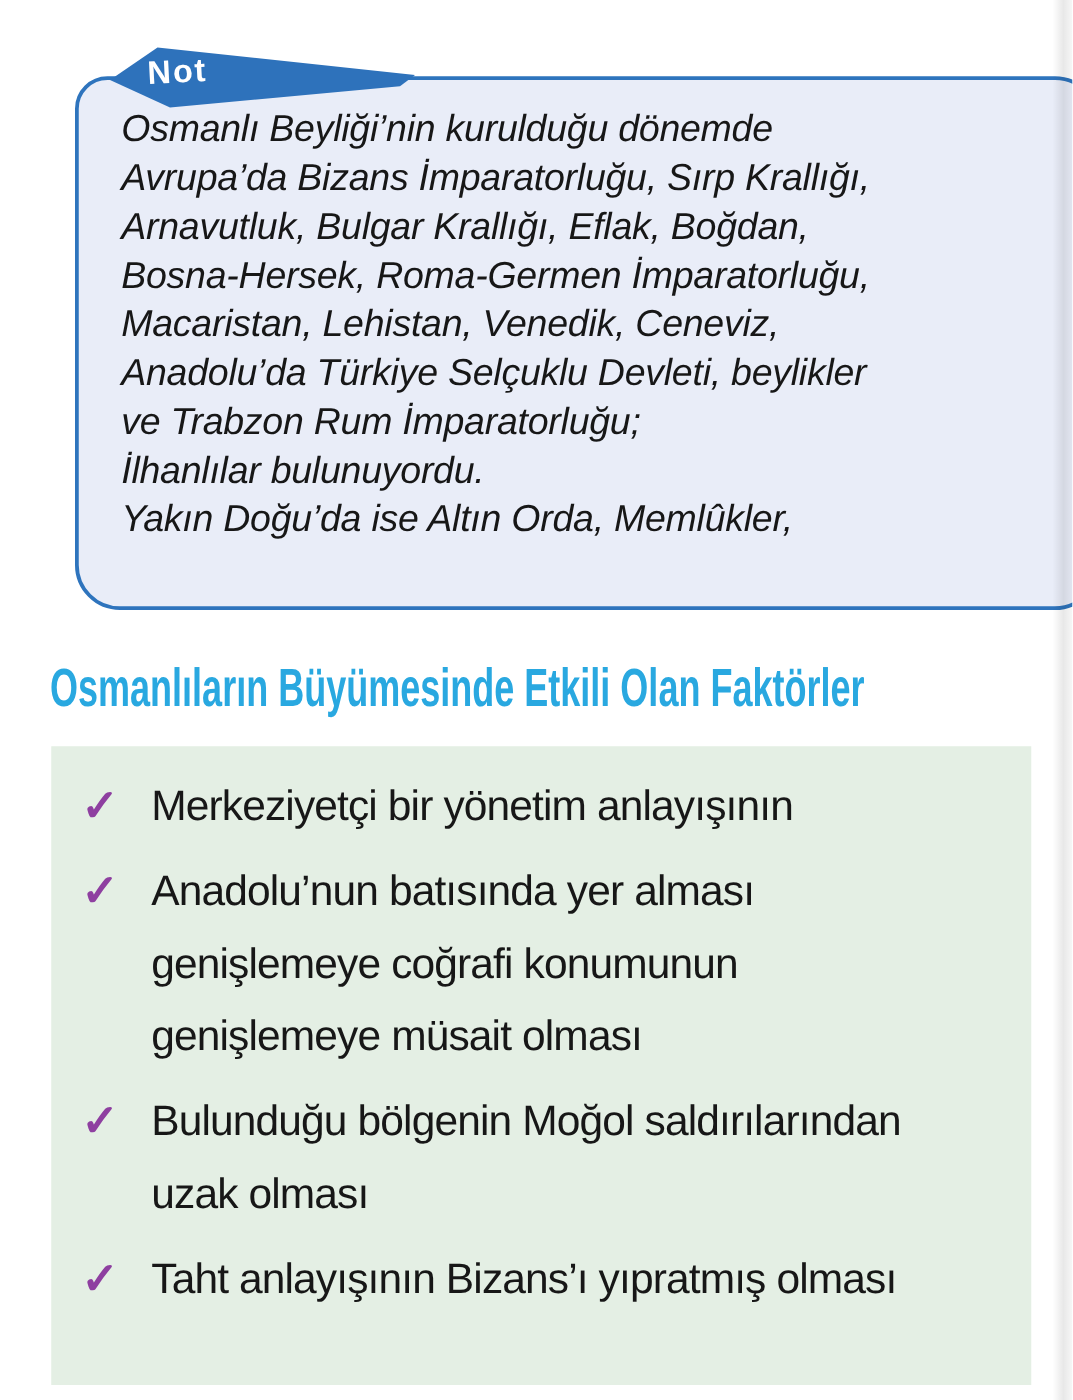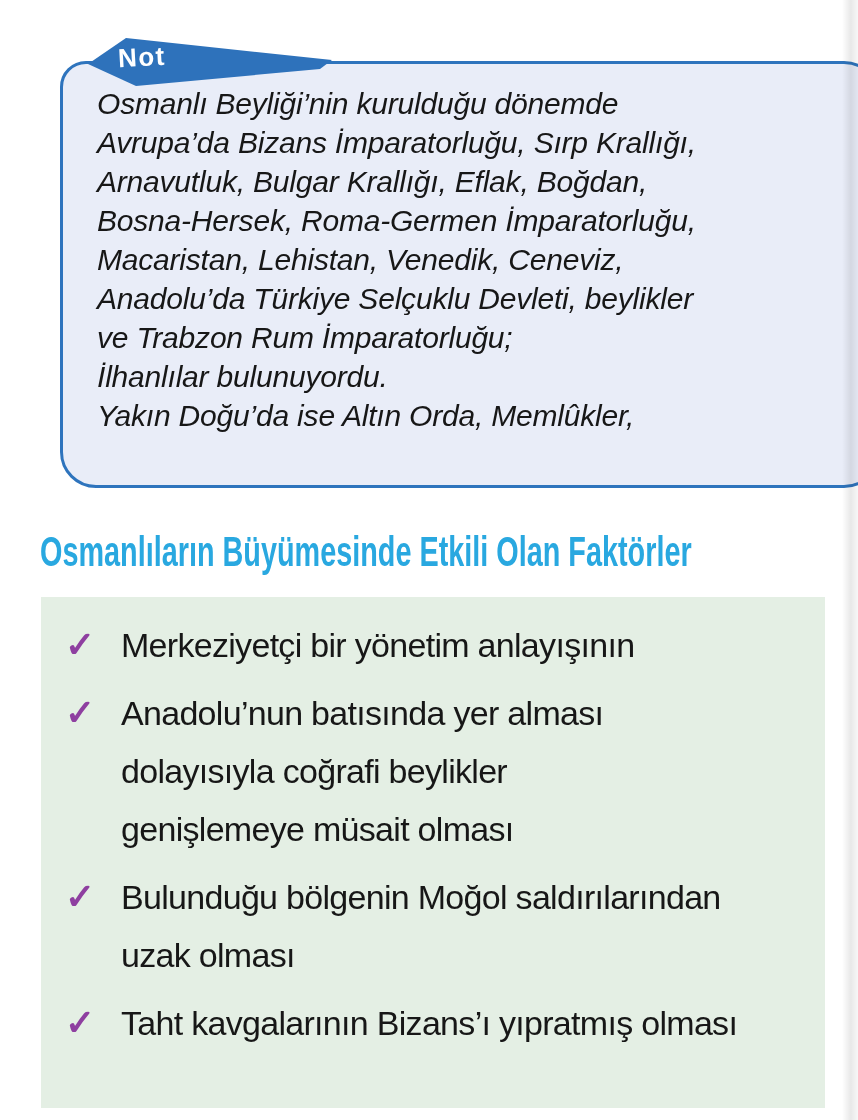--- a/index.html
+++ b/index.html
@@ -148,37 +148,37 @@
       <span class="check">✓</span>
       <div class="factor-text">
         <div class="factor-line">Merkeziyetçi bir yönetim anlayışının</div>
       </div>
     </div>
 
     <div class="factor-item">
       <span class="check">✓</span>
       <div class="factor-text">
         <div class="factor-line">Anadolu’nun batısında yer alması</div>
-        <div class="factor-line">dolayısıyla coğrafi beylikler</div>
+        <div class="factor-line">genişlemeye coğrafi konumunun</div>
         <div class="factor-line">genişlemeye müsait olması</div>
       </div>
     </div>
 
     <div class="factor-item">
       <span class="check">✓</span>
       <div class="factor-text">
         <div class="factor-line">Bulunduğu bölgenin Moğol saldırılarından</div>
         <div class="factor-line">uzak olması</div>
       </div>
     </div>
 
     <div class="factor-item">
       <span class="check">✓</span>
       <div class="factor-text">
-        <div class="factor-line">Taht kavgalarının Bizans’ı yıpratmış olması</div>
+        <div class="factor-line">Taht anlayışının Bizans’ı yıpratmış olması</div>
       </div>
     </div>
 
   </div>
 
   <div class="page-edge"></div>
 
 </div>
 
 </body></html>

